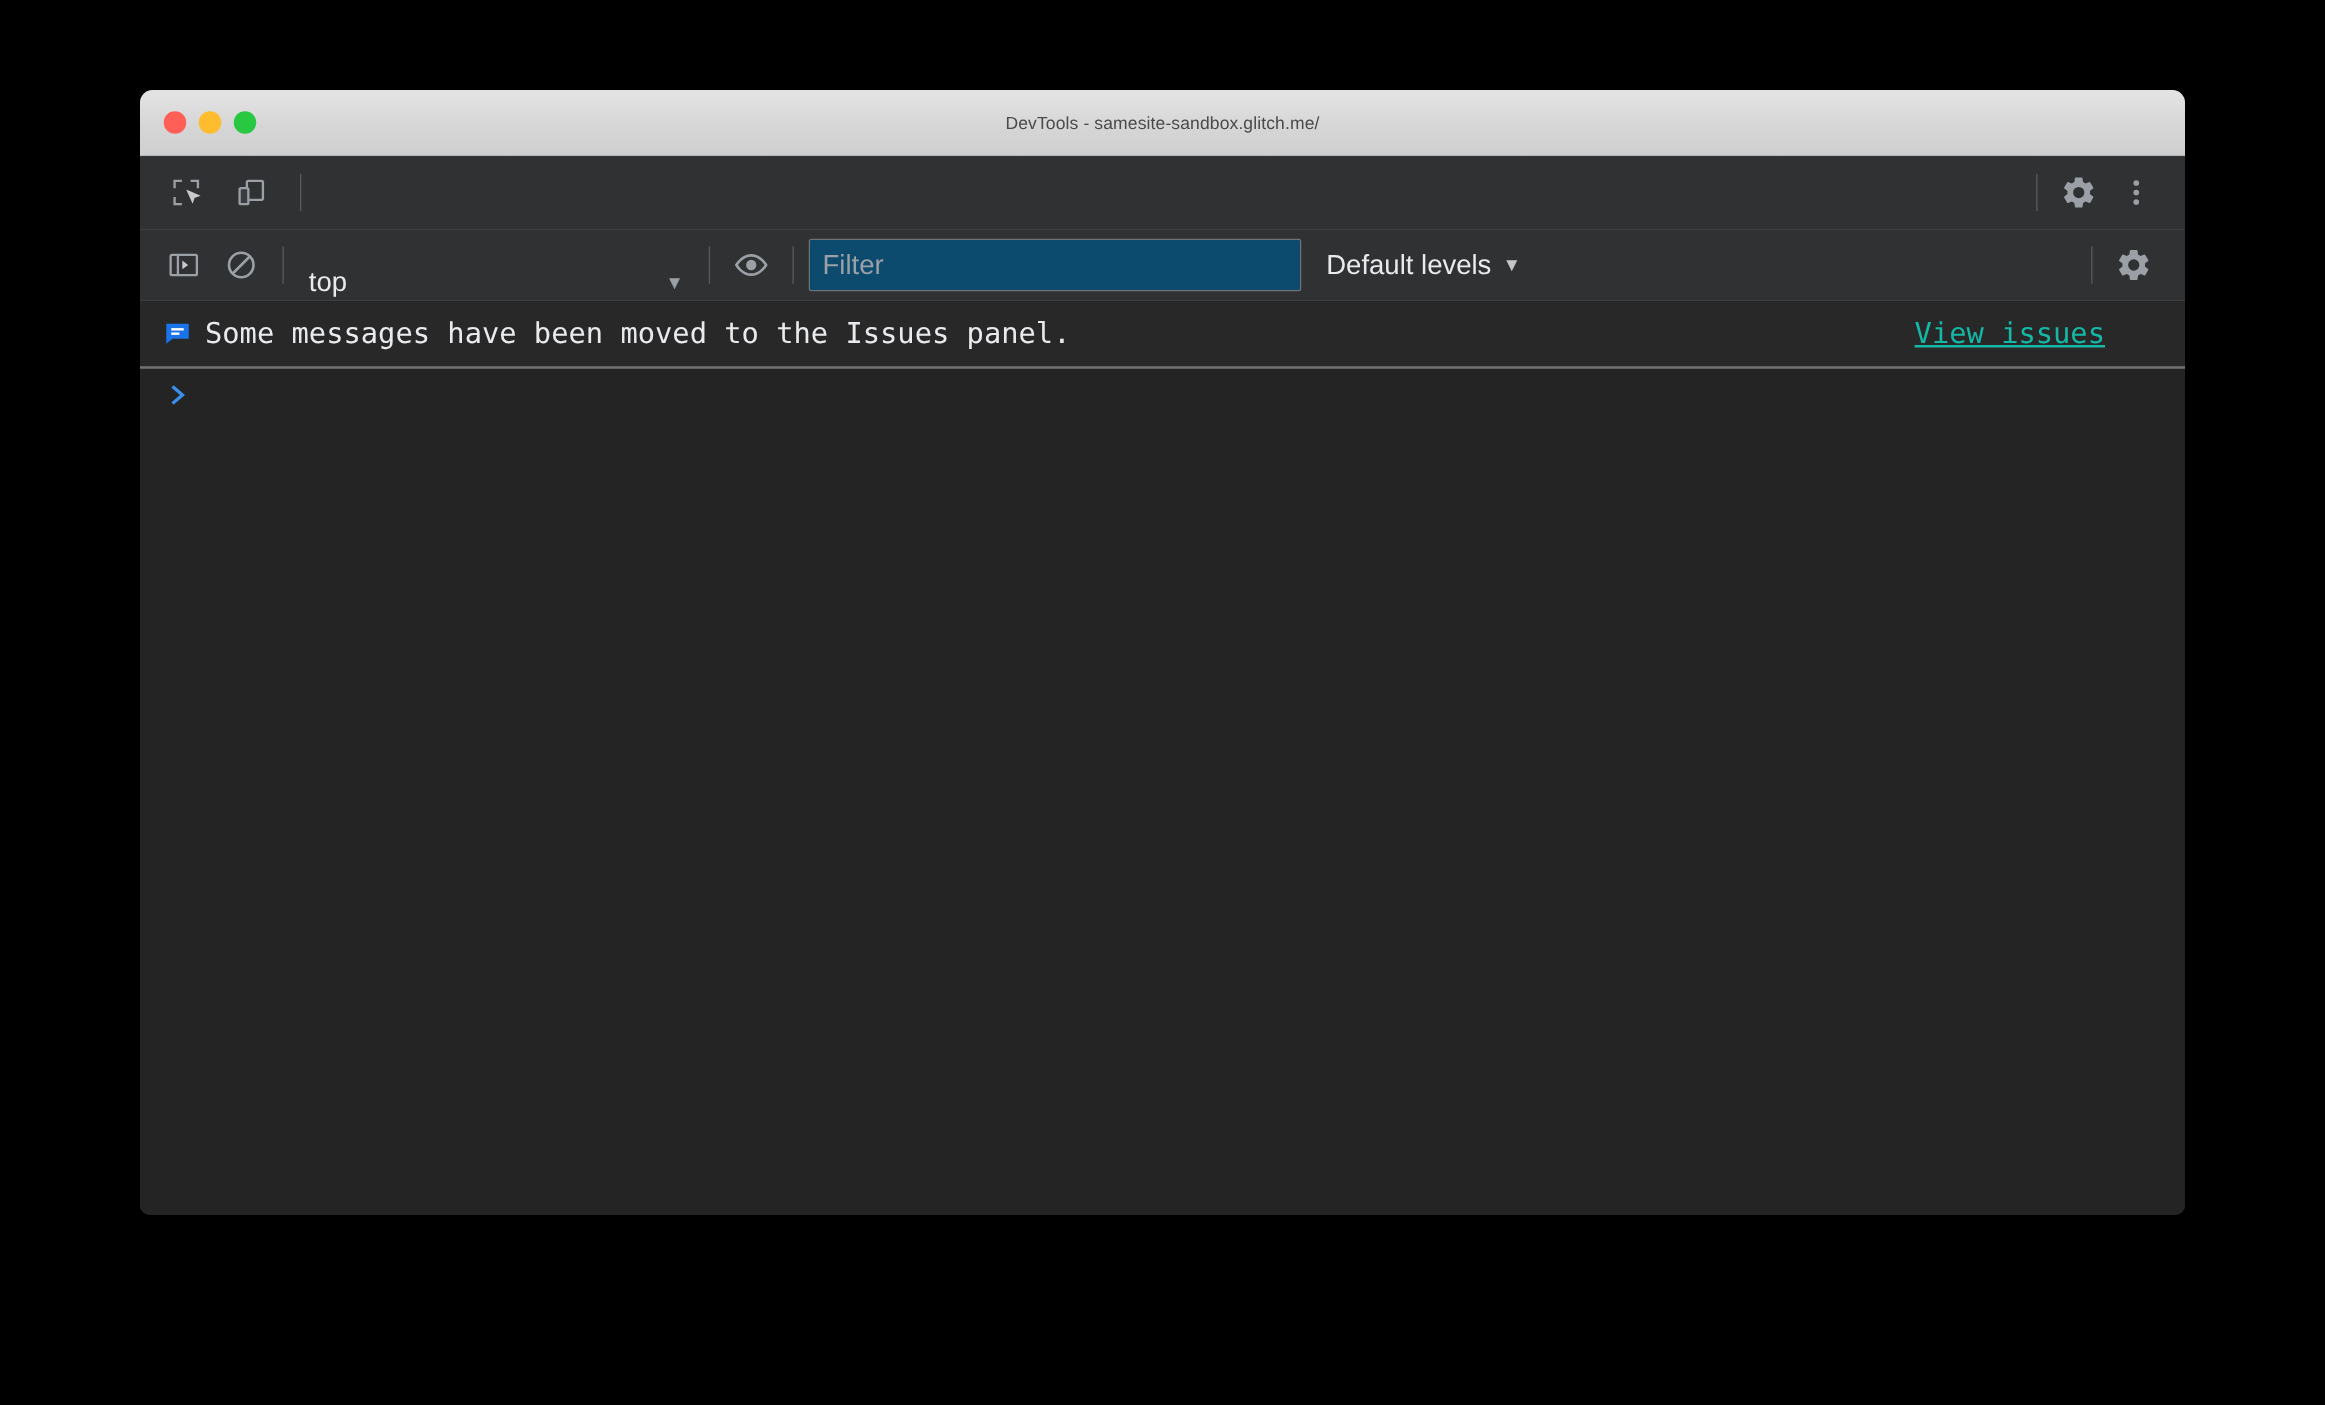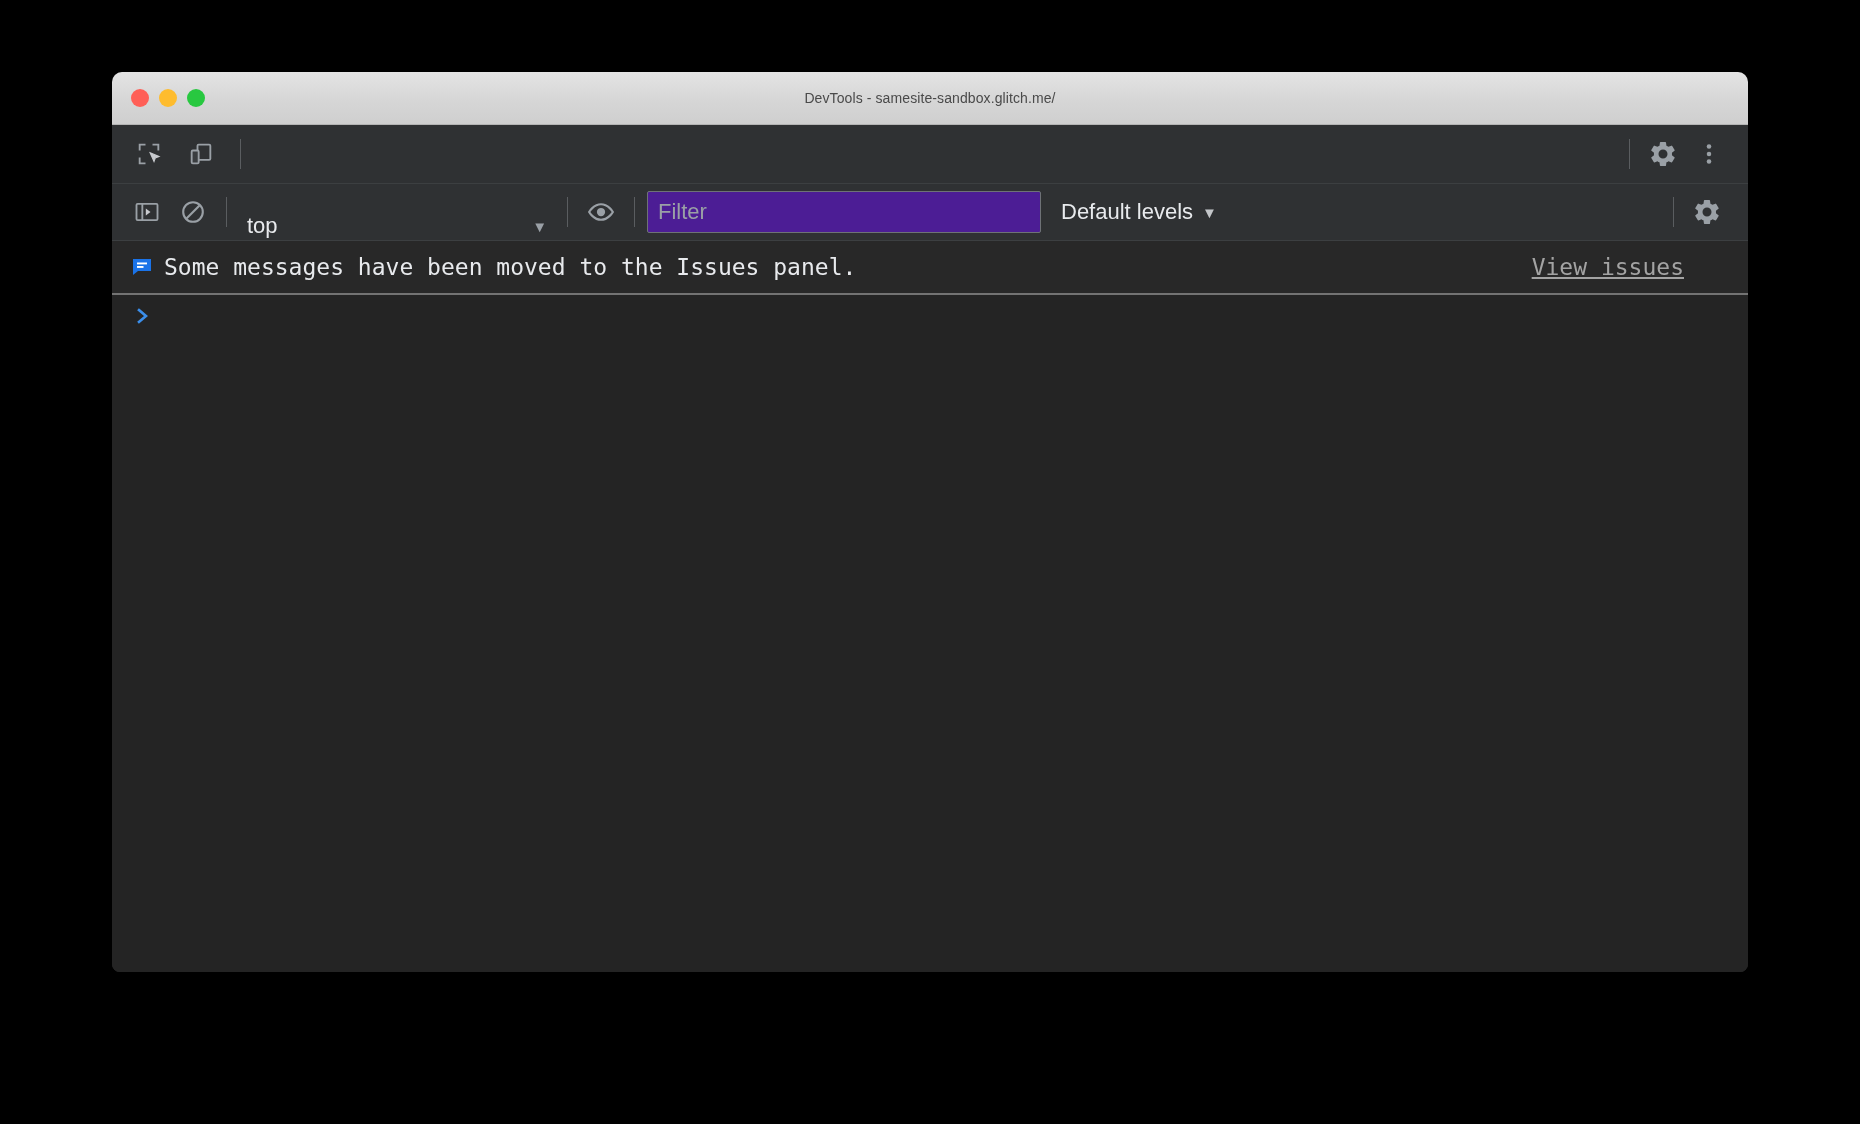--- a/index.html
+++ b/index.html
@@ -150,21 +150,21 @@
     margin-top: 28px;
   }
   .ctx-select .caret {
     margin-left: auto;
     color: #9aa0a6;
     font-size: 15px;
   }
   .filter-input {
     width: 372px;
     height: 40px;
-    background: #4c1d95;
+    background: #0c4a6e;
     border: 1px solid #6e7276;
     border-radius: 2px;
     color: #9aa0a6;
     font-size: 22px;
     padding: 0 10px;
     display: flex;
     align-items: center;
     font-family: "Liberation Sans", sans-serif;
     margin-left: 2px;
   }
@@ -202,21 +202,21 @@
   .msg-text {
     color: #e8eaed;
     font-family: "DejaVu Sans Mono", "Liberation Mono", monospace;
     font-size: 23px;
     letter-spacing: 0px;
     white-space: nowrap;
   }
   .view-issues {
     margin-left: auto;
     margin-right: 52px;
-    color: #a3a3a3;
+    color: #14b8a6;
     font-family: "DejaVu Sans Mono", "Liberation Mono", monospace;
     font-size: 23px;
     text-decoration: underline;
   }
   .prompt-row {
     display: flex;
     align-items: center;
     height: 48px;
     padding-left: 18px;
   }

